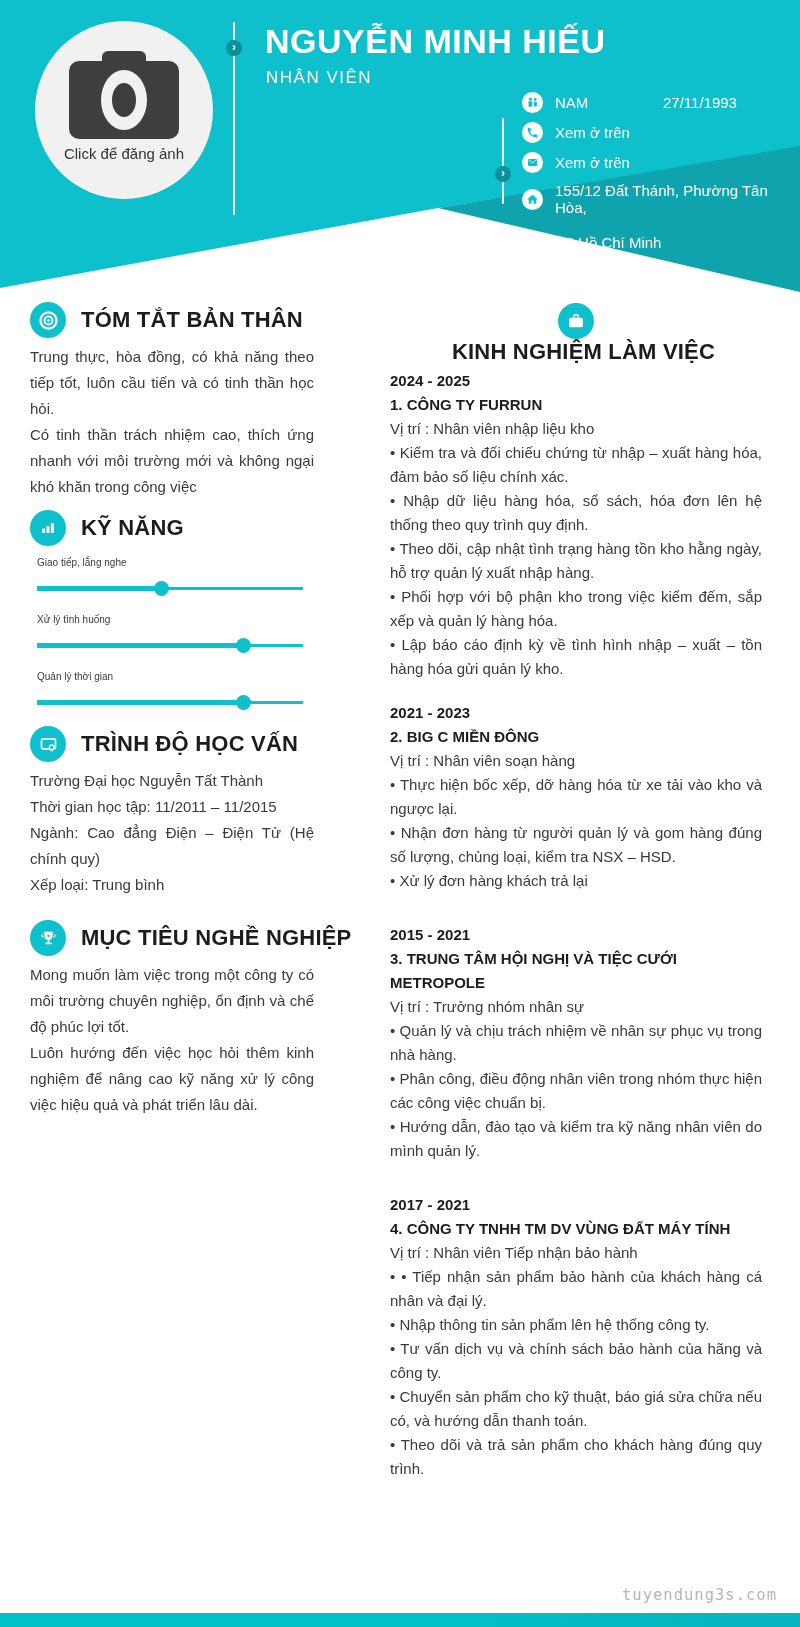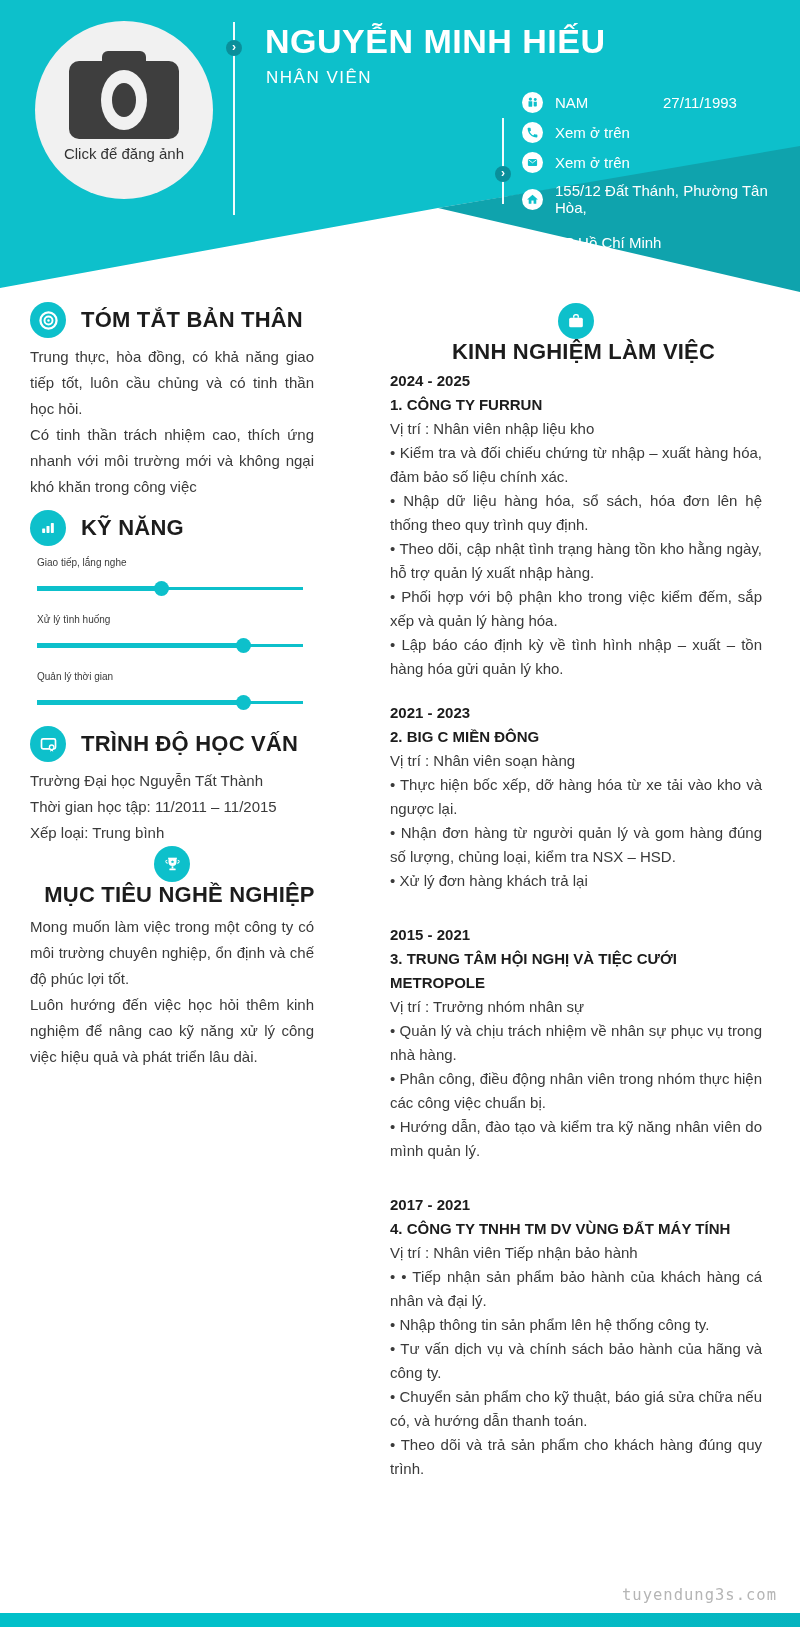--- a/index.html
+++ b/index.html
@@ -64,21 +64,21 @@
   .skill-label{font-size:10px;color:var(--body);line-height:22px;margin-bottom:7px;}
   .track{position:relative;height:15px;}
   .track .rail{position:absolute;left:0;right:0;top:6px;height:3px;background:var(--teal);}
   .track .fill{position:absolute;left:0;top:5px;height:5px;background:var(--teal);}
   .track .knob{position:absolute;top:0;width:15px;height:15px;margin-left:-8px;border-radius:50%;
     background:var(--teal);cursor:pointer;}
 
   .edu-lines{font-size:15px;line-height:26px;text-align:justify;}
   .mt-skills{margin-top:10px;}
   .mt-edu{margin-top:16px;}
-  .mt-obj{flex-direction:column;}
+  .mt-obj{margin-top:22px;}
 
   
   .exp-head{margin-bottom:4px;flex-direction:column;}
   .job{font-size:15px;line-height:24px;}
   .job .yr,.job .co{font-weight:700;color:var(--ink);}
   .job .bullets div{text-align:justify;}
   .job + .job{margin-top:20px;}
   .job.gap-lg{margin-top:30px;}
 
   
@@ -162,21 +162,21 @@
     <div class="sec-head">
       <span class="sec-ico">
         <svg width="21" height="21" viewBox="0 0 24 24">
           <circle cx="12" cy="12" r="9.2" fill="none" stroke="#fff" stroke-width="2.6"></circle>
           <circle cx="12" cy="12" r="4.6" fill="none" stroke="#fff" stroke-width="2.2"></circle>
           <circle cx="12" cy="12" r="1.4" fill="#fff"></circle>
         </svg>
       </span>
       <span class="sec-title">TÓM TẮT BẢN THÂN</span>
     </div>
-    <p>Trung thực, hòa đồng, có khả năng giao tiếp tốt, luôn cầu chủng và có tinh thần học hỏi.</p>
+    <p>Trung thực, hòa đồng, có khả năng theo tiếp tốt, luôn cầu tiến và có tinh thần học hỏi.</p>
     <p>Có tinh thần trách nhiệm cao, thích ứng nhanh với môi trường mới và không ngại khó khăn trong công việc</p>
 
     <div class="sec-head mt-skills">
       <span class="sec-ico">
         <svg width="20" height="20" viewBox="0 0 24 24">
           <rect x="5" y="12.5" width="3.6" height="5.5" rx="0.8" fill="#fff"></rect>
           <rect x="10.2" y="9.5" width="3.6" height="8.5" rx="0.8" fill="#fff"></rect>
           <rect x="15.4" y="6" width="3.6" height="12" rx="0.8" fill="#fff"></rect>
         </svg>
       </span>
@@ -215,20 +215,21 @@
           <rect x="4" y="5.5" width="16" height="11.5" rx="1.8" fill="none" stroke="#fff" stroke-width="1.9"></rect>
           <circle cx="15.6" cy="15.2" r="2.6" fill="#0dc0cb" stroke="#fff" stroke-width="1.5"></circle>
           <path d="M14.4 17.2l-.6 3 1.8-1.1 1.8 1.1-.6-3z" fill="#fff"></path>
         </svg>
       </span>
       <span class="sec-title">TRÌNH ĐỘ HỌC VẤN</span>
     </div>
     <div class="edu-lines">
       <div>Trường Đại học Nguyễn Tất Thành</div>
       <div>Thời gian học tập: 11/2011 – 11/2015</div>
+      <div>Ngành: Cao đẳng Điện – Điện Tử (Hệ chính quy)</div>
       <div>Xếp loại: Trung bình</div>
     </div>
 
     <div class="sec-head mt-obj">
       <span class="sec-ico">
         <svg width="21" height="21" viewBox="0 0 24 24">
           <path d="M7 4.2h10v1.6H7z" fill="#fff"></path>
           <path d="M7.4 5.8h9.2v3.4a4.6 4.6 0 0 1-9.2 0z" fill="#fff"></path>
           <path d="M6.2 6.6c-1.5 0-2.5 1-2.3 2.3.2 1.3 1.4 2.2 2.9 2.3l-.5-1.4c-.8-.1-1.4-.6-1.5-1.2-.1-.6.4-1 1.2-1z" fill="#fff"></path>
           <path d="M17.8 6.6c1.5 0 2.5 1 2.3 2.3-.2 1.3-1.4 2.2-2.9 2.3l.5-1.4c.8-.1 1.4-.6 1.5-1.2.1-.6-.4-1-1.2-1z" fill="#fff"></path>

